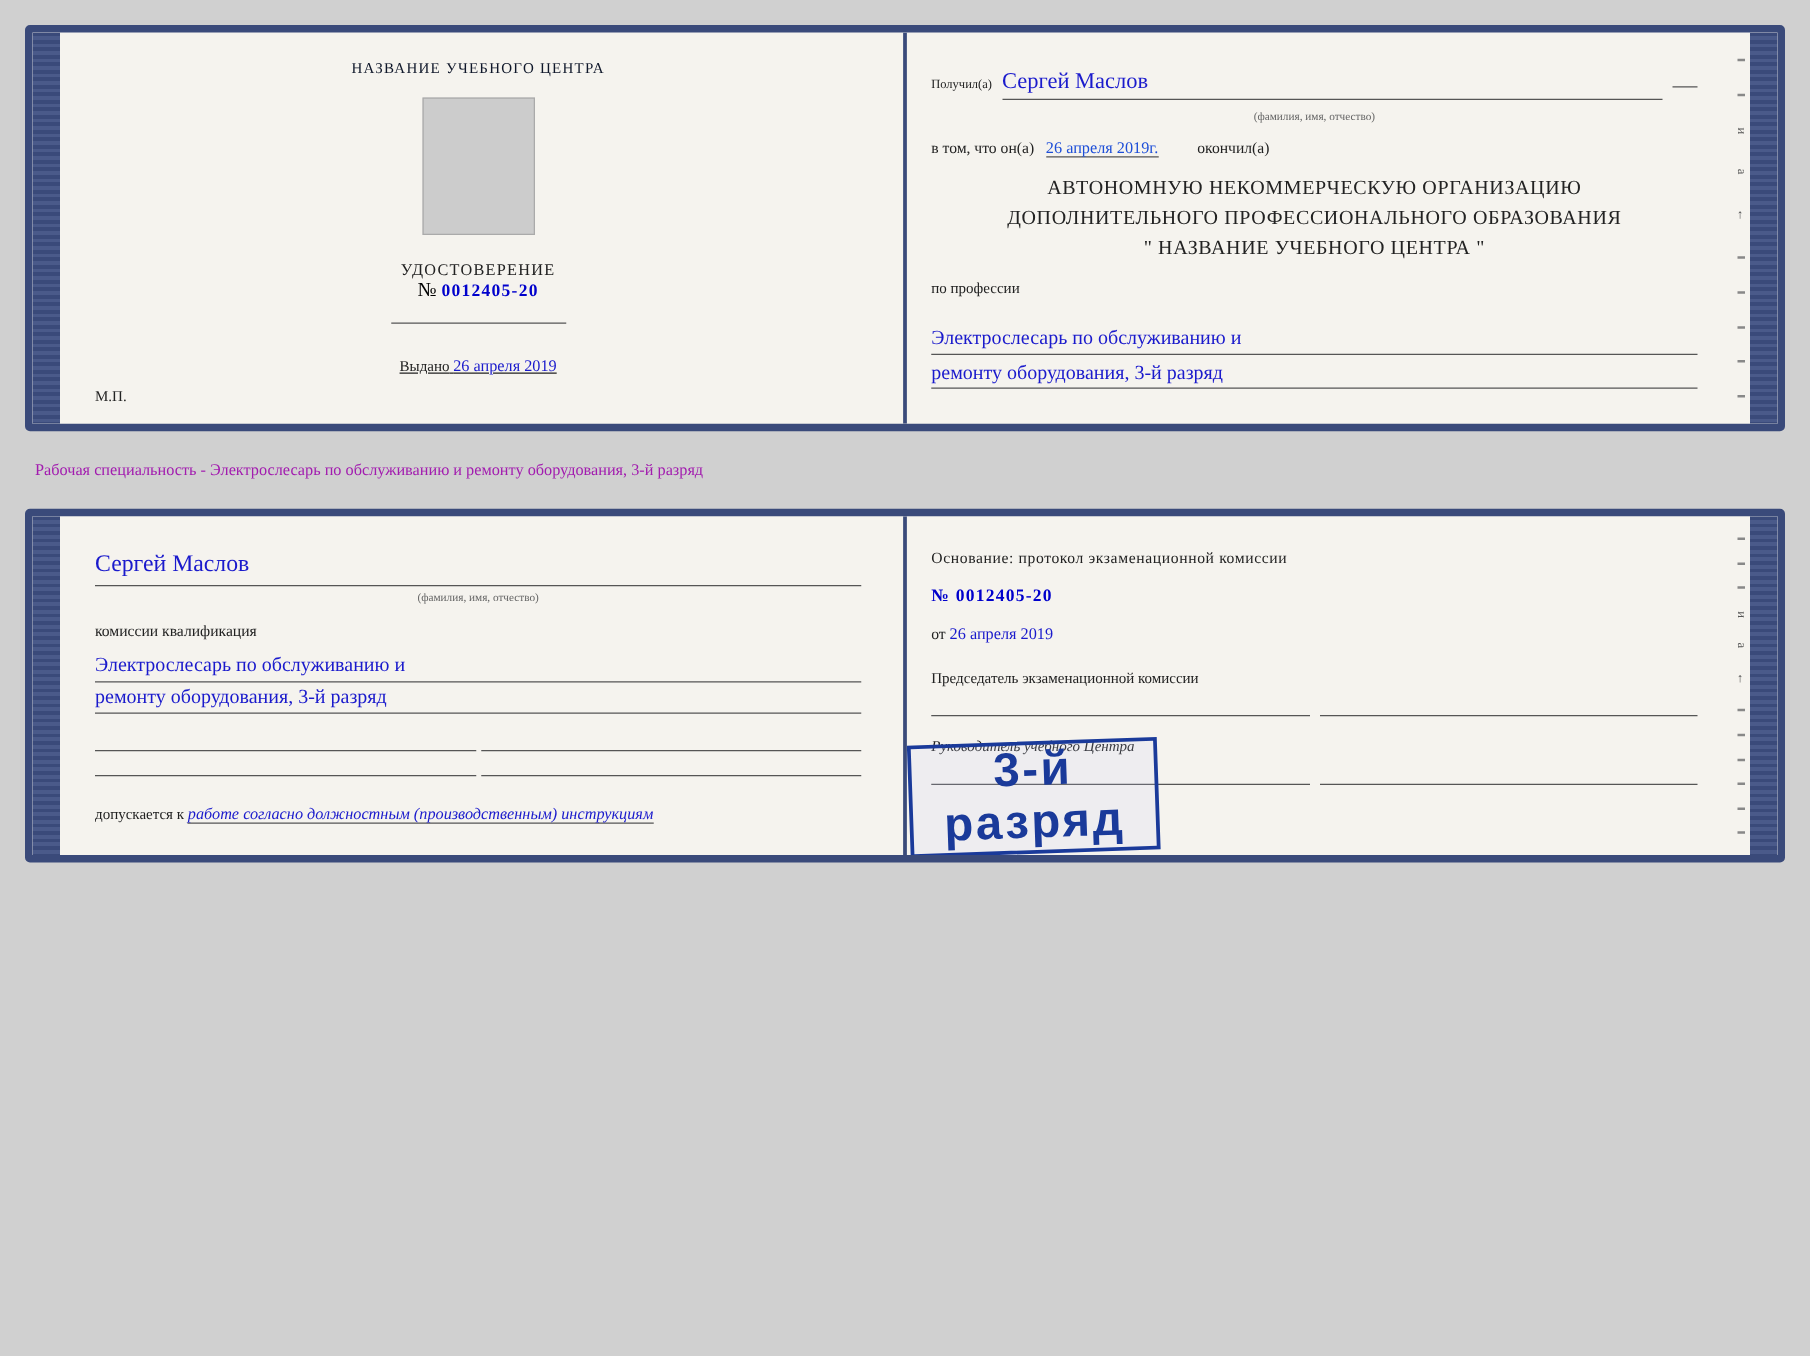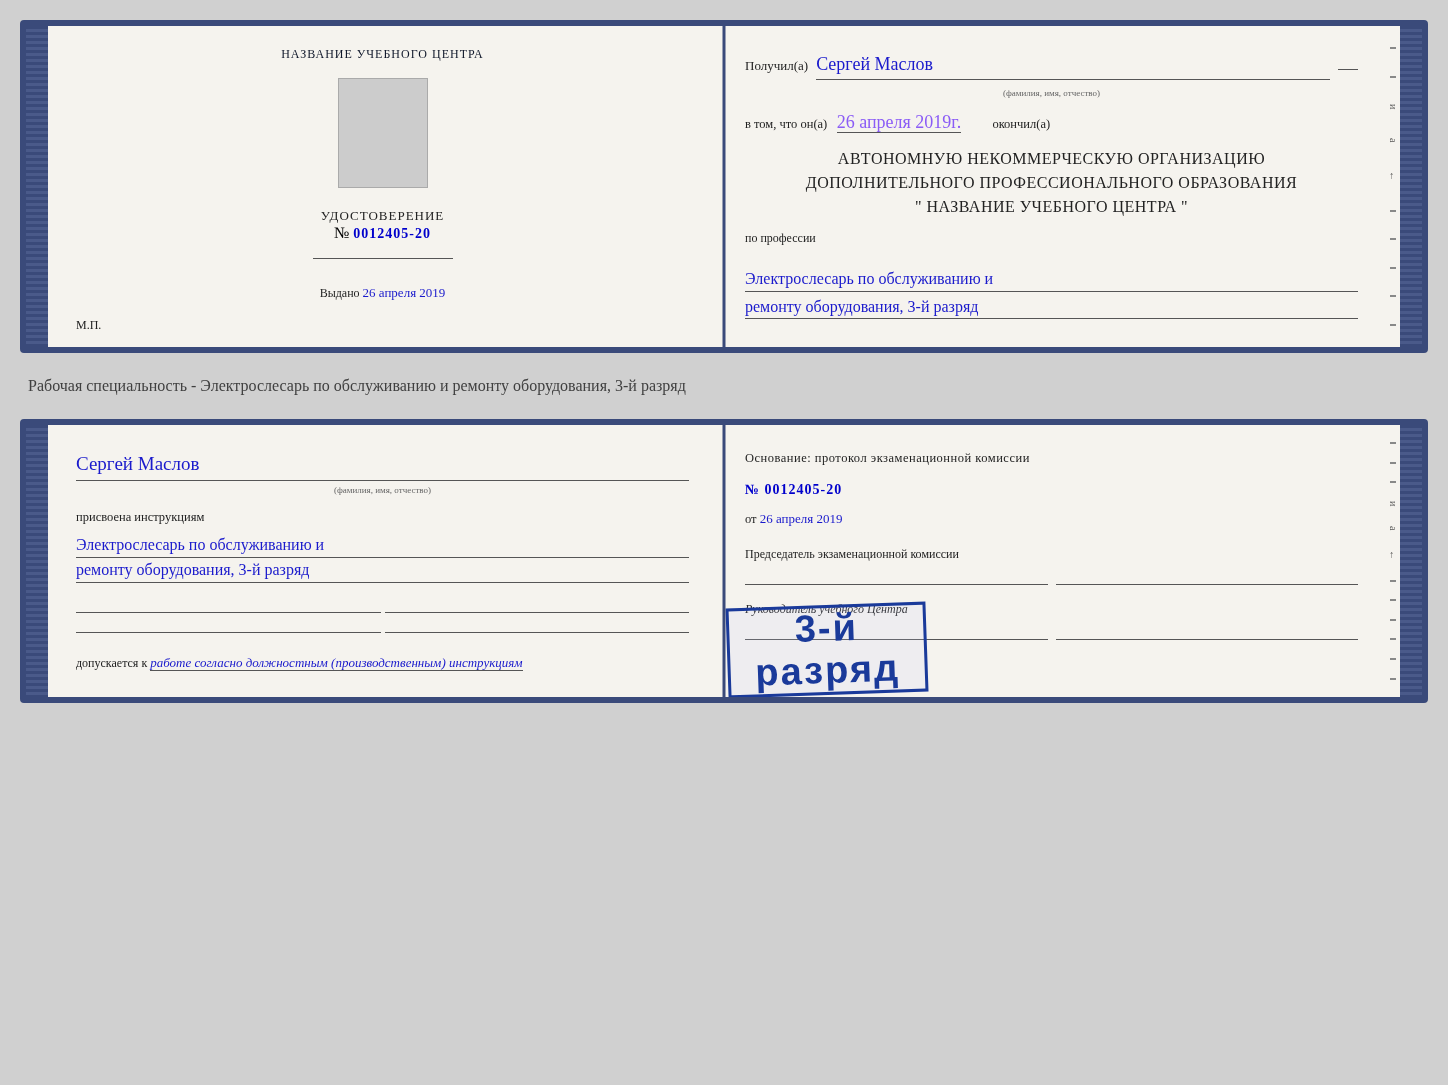--- a/index.html
+++ b/index.html
@@ -95,20 +95,21 @@
       font-size: 14px;
       color: #0000cc;
       font-weight: bold;
       letter-spacing: 1px;
     }
     .issued-line {
       margin-top: 20px;
       font-size: 12px;
       color: #222;
       text-align: center;
+      text-decoration: underline;
     }
     .mp-line {
       position: absolute;
       bottom: 14px;
       left: 28px;
       font-size: 12px;
       color: #222;
     }
     .signature-line {
       border-bottom: 1px solid #555;
@@ -122,21 +123,21 @@
       color: #222;
       line-height: 1.6;
     }
     .recipient-line {
       display: flex;
       align-items: baseline;
       gap: 8px;
       margin-bottom: 6px;
     }
     .recipient-label {
-      font-size: 13px;
+      font-size: 10px;
       white-space: nowrap;
     }
     .recipient-name {
       font-family: 'Segoe Script', 'Brush Script MT', cursive;
       font-size: 18px;
       color: #1a1acc;
       border-bottom: 1px solid #555;
       flex: 1;
       min-width: 180px;
     }
@@ -149,22 +150,22 @@
       color: #666;
       text-align: center;
       margin-top: 2px;
     }
     .in-that-line {
       margin: 8px 0;
       font-size: 12.5px;
     }
     .date-handwritten {
       font-family: 'Segoe Script', cursive;
-      font-size: 18px;
-      color: #8b5cf6;
+      font-size: 13px;
+      color: #1d4ed8;
       border-bottom: 1px solid #555;
     }
     .finished-label {
       font-size: 12.5px;
     }
     .org-block {
       margin: 10px 0;
       text-align: center;
       font-size: 16px;
       line-height: 1.5;
@@ -180,22 +181,22 @@
       font-size: 16px;
       color: #1a1acc;
       border-bottom: 1px solid #555;
       display: block;
       margin-bottom: 4px;
       line-height: 1.4;
     }
 
     
     .between-text {
-      font-size: 16px;
-      color: #404040;
+      font-size: 13px;
+      color: #a21caf;
       padding: 4px 8px;
       line-height: 1.4;
     }
 
     
     .card2-left {
       font-size: 12.5px;
       color: #222;
       line-height: 1.6;
     }
@@ -431,21 +432,21 @@
 
   <div class="doc-card">
     <div class="spine-left"></div>
     <div class="doc-inner">
 
       <div class="doc-left card2-left">
 
         <span class="name-handwritten-2">Сергей Маслов</span>
         <div class="name-sub">(фамилия, имя, отчество)</div>
 
-        <div class="assigned-label">присвоена инструкциям</div>
+        <div class="assigned-label">комиссии квалификация</div>
         <span class="profession-handwritten-2">Электрослесарь по обслуживанию и</span>
         <span class="profession-handwritten-2">ремонту оборудования, 3-й разряд</span>
 
         <div class="sig-lines-block">
           <div class="sig-line-row">
             <div class="sig-line"></div>
             <div class="sig-line"></div>
           </div>
           <div class="sig-line-row">
             <div class="sig-line"></div>

